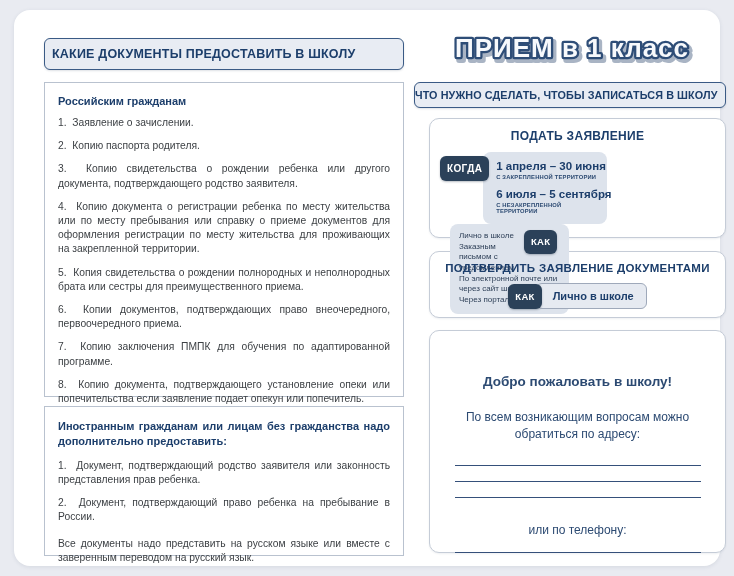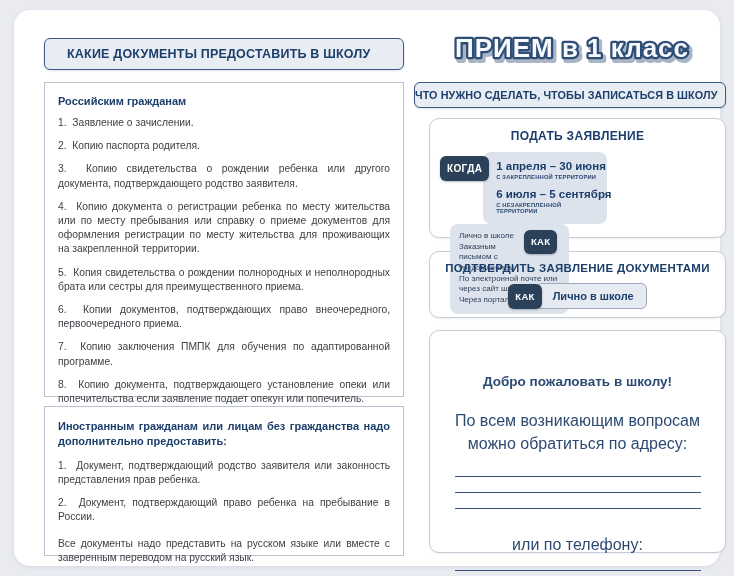--- a/index.html
+++ b/index.html
@@ -16,21 +16,21 @@
     box-shadow: 0 1px 4px rgba(40,60,90,0.10);
   }
   
   .col-left { position: absolute; left: 30px; top: 28px; width: 360px; }
   .header-box {
     background: #e8ecf3; border: 1.4px solid #3a5a85; border-radius: 6px;
     color: #1c3e6b; font-weight: bold;
     display: flex; align-items: center;
     box-shadow: 0 1px 2px rgba(40,60,90,0.15);
   }
-  .header-box.left-h { height: 32px; font-size: 12.5px; padding: 0 22px; letter-spacing: .2px; }
+  .header-box.left-h { height: 32px; font-size: 12.5px; padding: 0 7px; letter-spacing: .2px; }
   .panel {
     background: #fff; border: 1px solid #b9c2cf; border-radius: 0;
     padding: 10px 13px 10px 13px; width: 100%;
   }
   .panel.russian { margin-top: 12px; height: 315px; }
   .panel.foreign { margin-top: 9px; height: 150px; }
   .panel h3 { color: #1c3e6b; font-size: 11px; margin: 2px 0 2px 0; }
   .panel h3.justify { text-align: justify; line-height: 1.4; }
   ol.doc-list { list-style: none; counter-reset: item; }
   ol.doc-list li {
@@ -77,21 +77,21 @@
   .rbox.confirm .rbox-title { font-size: 11.5px; }
   .confirm-row { display: flex; justify-content: center; align-items: center; margin-top: 9px; }
   .confirm-tag { position: relative; z-index: 2; margin-right: -6px; font-size: 9.5px; }
   .confirm-method {
     background: #e6eaf1; border: 1px solid #9fa9ba; border-radius: 6px;
     color: #1c3e6b; font-weight: bold; font-size: 11px;
     padding: 6px 12px 6px 16px; white-space: nowrap;
   }
   .rbox.welcome { margin-top: 12px; height: 223px; padding: 43px 24px 0 24px; color: #2c4a72; }
   .welcome-heading { font-size: 13.5px; font-weight: bold; text-align: center; }
-  .welcome-text { font-size: 16px; text-align: center; line-height: 1.45; margin-top: 20px; }
+  .welcome-text { font-size: 12px; text-align: center; line-height: 1.45; margin-top: 20px; }
   .blank-line { width: 246px; margin: 0 auto; border-bottom: 1.2px solid #35507a; }
   .blank-line.first { margin-top: 21px; }
   .blank-line.next { margin-top: 15px; }
   .welcome-text.phone { margin-top: 24px; }
   .blank-line.phone-line { margin-top: 13px; }
 </style>
 </head>
 <body>
 
 <div class="card">

